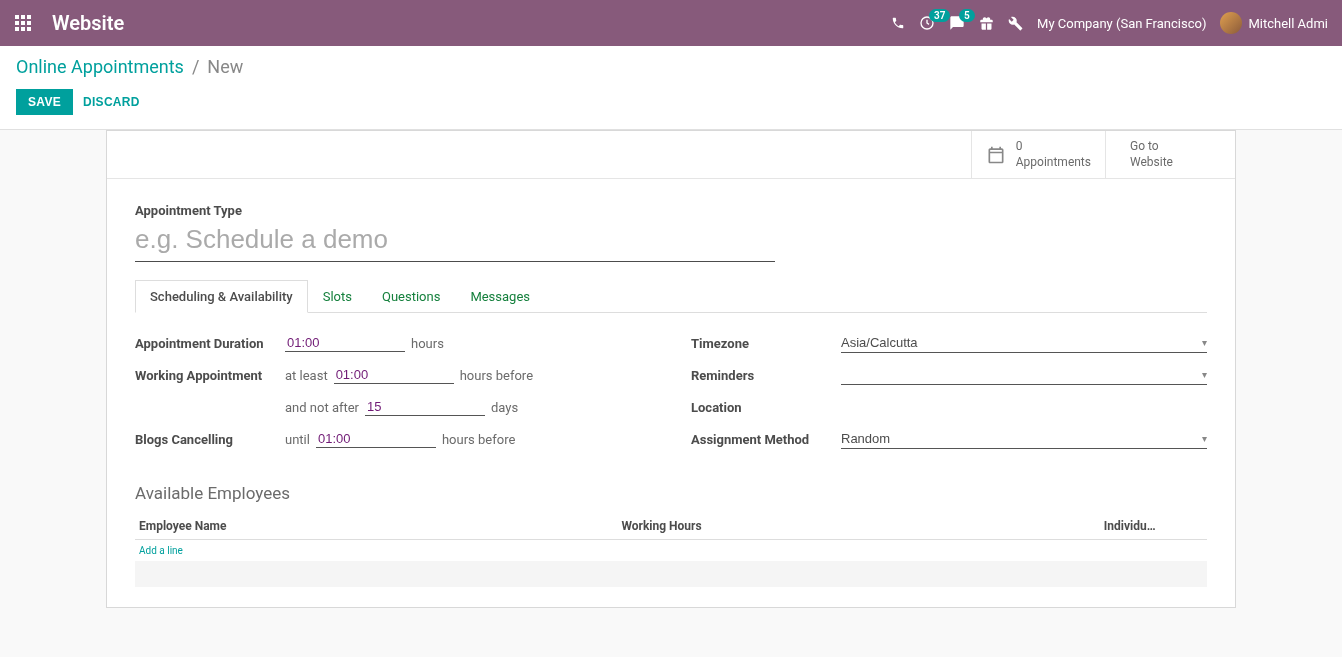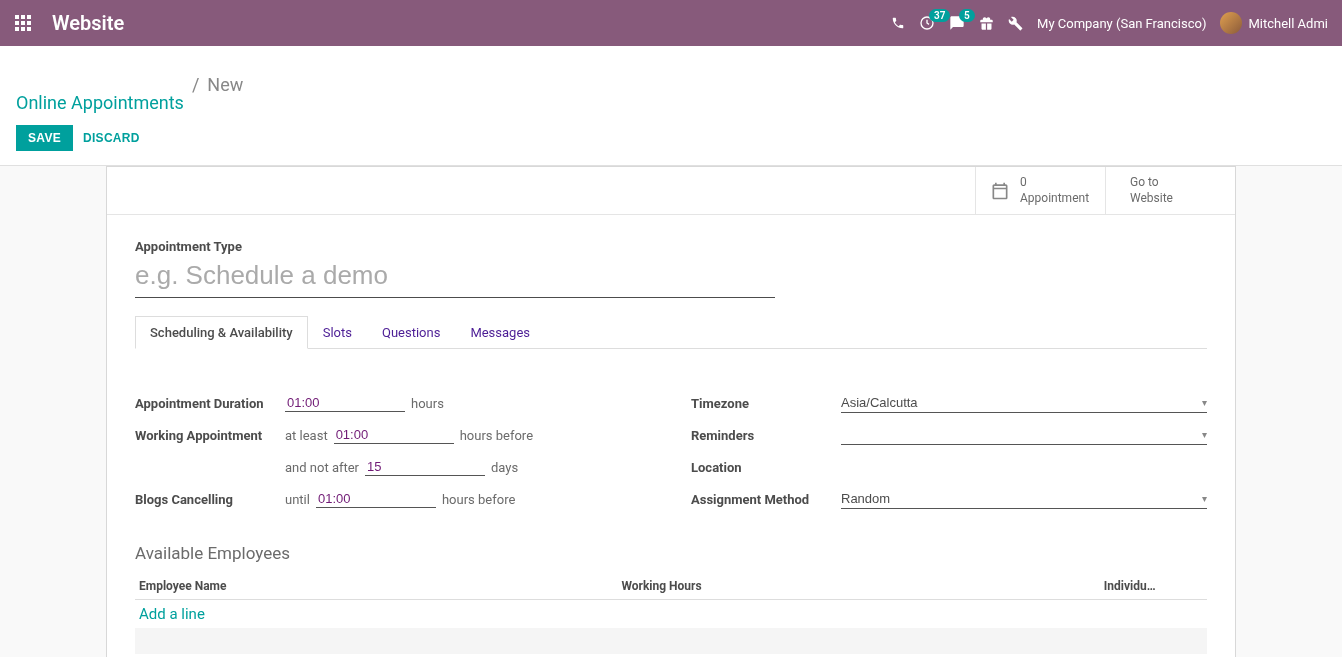--- a/index.html
+++ b/index.html
@@ -14,58 +14,58 @@
 .nav-plus { font-size: 18px; padding: 4px 10px; cursor:pointer; }
 .spacer { flex: 1; }
 .right-icons { display: flex; align-items: center; gap: 14px; padding-right: 6px; }
 .icon-btn { position: relative; cursor: pointer; display:flex; align-items:center; color:#fff; }
 .badge { position: absolute; top: -6px; left: 10px; background: #00a09d; color: #fff; border-radius: 8px; font-size: 10px; padding: 1px 5px; font-weight:600; }
 .company { cursor: pointer; font-size: 13px; }
 .avatar { width: 22px; height: 22px; border-radius: 50%; background: linear-gradient(135deg,#e0a050,#8a5a3a); margin-right:6px; }
 .user { display:flex; align-items:center; cursor:pointer; font-size:13px; }
 .control-panel { background:#fff; border-bottom:1px solid #e0e0e0; padding: 10px 16px 14px; }
 .breadcrumb { display:flex; align-items:center; gap:8px; font-size:18px; margin-bottom:12px; }
-.breadcrumb a { color:#00a09d; text-decoration:none; cursor:pointer;margin-top:36px; }
+.breadcrumb a { color:#00a09d; text-decoration:none; cursor:pointer; }
 .breadcrumb .sep { color:#888; }
 .breadcrumb .current { color:#888; }
 .btn-row { display:flex; gap:10px; align-items:center; }
 .btn-save { background:#00a09d; color:#fff; border:none; padding:6px 12px; font-weight:700; font-size:12px; cursor:pointer; letter-spacing:0.3px; }
 .btn-discard { background:none; border:none; color:#00a09d; font-weight:700; font-size:12px; cursor:pointer; letter-spacing:0.3px; }
 .form-sheet-bg { padding: 0 0 40px; display:flex; justify-content:center; }
 .form-sheet { background:#fff; border:1px solid #d8d8d8; width: 1130px; margin-top:0; }
 .button-box { display:flex; justify-content:flex-end; border-bottom:1px solid #e5e5e5; }
 .stat-btn { border-left:1px solid #e5e5e5; padding:8px 14px; display:flex; align-items:center; gap:10px; cursor:pointer; min-width:130px; }
 .stat-btn .icon { color:#7c7c7c; font-size:18px; }
 .stat-btn .txt { font-size:12px; color:#6b6b6b; line-height:1.3; }
 .stat-btn .txt .num { display:block; }
 .globe { width:18px; height:18px; border-radius:50%; background:#e46f61; position:relative; }
 .form-body { padding: 24px 28px 20px; }
 .field-label { font-size:13px; font-weight:700; color:#4c4c4c; margin-bottom:2px; }
 .title-input { width: 640px; border:none; border-bottom:1px solid #4c4c4c; font-size:26px; padding:4px 0 6px; outline:none; color:#4c4c4c; }
 .title-input::placeholder { color:#aaa; }
 .tabs { display:flex; border-bottom:1px solid #ddd; margin-top:18px; }
-.tab { padding:8px 14px; border:1px solid transparent; border-bottom:none; cursor:pointer; font-size:13px; color:#4c1d95; background:#fff; }
+.tab { padding:8px 14px; border:1px solid transparent; border-bottom:none; cursor:pointer; font-size:13px; color:#15803d; background:#fff; }
 .tab.active { border-color:#ddd; border-bottom:1px solid #fff; margin-bottom:-1px; color:#4c4c4c; font-weight:500; }
 .tab-content { padding: 18px 0 0; }
-.two-col { display:flex; gap:40px;margin-top:24px; }
+.two-col { display:flex; gap:40px; }
 .col { flex:1; }
 .frow { display:flex; align-items:center; margin-bottom:8px; min-height:24px; }
 .frow .lbl { width:150px; font-weight:700; color:#4c4c4c; font-size:13px; }
 .frow .val { display:flex; align-items:center; gap:6px; flex-wrap:wrap; font-size:13px; color:#6b6b6b; }
 .inline-input { border:none; border-bottom:1px solid #555; padding:1px 2px; font-size:13px; background:transparent; outline:none; color:#701a75; }
 .w60 { width:120px; }
 .w40 { width:120px; }
 .sel { border:none; border-bottom:1px solid #555; width:100%; font-size:13px; padding:2px 0; background:transparent; outline:none; color:#4c4c4c; }
 .sel-wrap { position:relative; flex:1; }
 .sel-caret { position:absolute; right:0; top:4px; font-size:10px; color:#888; pointer-events:none; }
 .section-title { font-size:17px; color:#6b6b6b; margin:24px 0 10px; }
 .tbl { width:100%; border-collapse:collapse; }
 .tbl th { text-align:left; font-size:12px; font-weight:700; color:#4c4c4c; padding:6px 4px; border-bottom:1px solid #ddd; }
 .tbl th.r { }
-.tbl td { padding:5px 4px; font-size:15px; }
+.tbl td { padding:5px 4px; font-size:10px; }
 .add-line { color:#00a09d; cursor:pointer; }
 .filler-row td { height:26px; background:#f5f5f5; }
 svg { display:block; }
 </style>
 </head>
 <body>
 
 <div class="topbar">
   <div class="apps-icon">
     <div class="apps-grid">
@@ -135,21 +135,21 @@
   <div class="form-sheet">
     <div class="button-box">
       <div class="stat-btn">
         <span class="icon">
           <svg width="20" height="20" viewBox="0 0 24 24" fill="#888">
               <path d="M19 4h-1V2h-2v2H8V2H6v2H5c-1.1 0-2 .9-2 2v14c0 1.1.9 2 2 2h14c1.1 0 2-.9 2-2V6c0-1.1-.9-2-2-2zm0 16H5V10h14v10zM5 8V6h14v2H5z"></path>
             </svg>
         </span>
         <span class="txt">
           <span class="num">0</span>
-          <span>Appointment</span>
+          <span>Appointments</span>
         </span>
       </div>
       <div class="stat-btn">
         <span class="icon"><span class="globe"></span></span>
         <span class="txt">
           <span class="num">Go to</span>
           <span>Website</span>
         </span>
       </div>
     </div>

